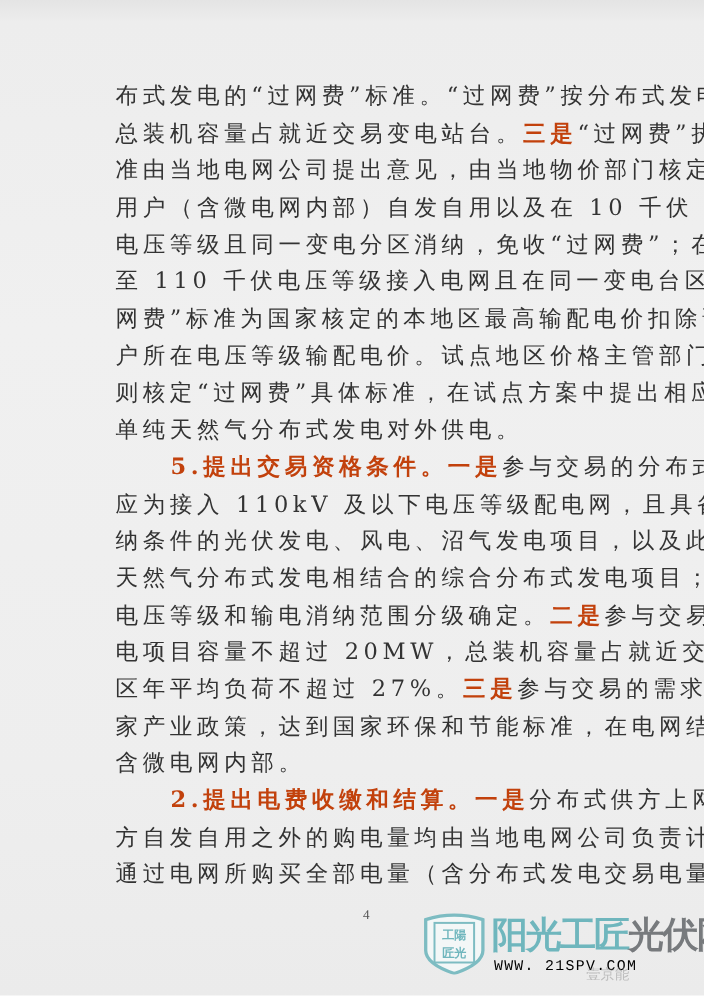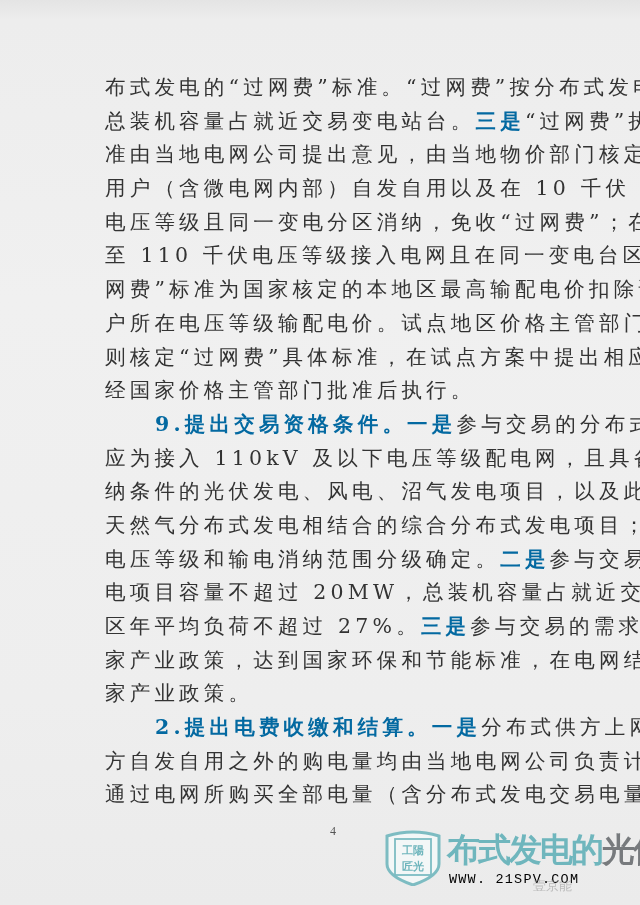--- a/index.html
+++ b/index.html
@@ -37,21 +37,21 @@
       color: #333;
     }
     .line.last {
       text-align-last: left;
     }
     .line.indent {
       padding-left: 50px;
     }
     .bold {
       font-weight: bold;
-      color: #0369a1;
+      color: #c2410c;
     }
     .page-number {
       position: absolute;
       left: 330px;
       top: 824px;
       font-size: 12px;
       color: #555;
       font-family: "Liberation Serif", serif;
     }
     
@@ -107,43 +107,43 @@
   <div class="body-text">
     <div class="line">布式发电的“过网费”标准。“过网费”按分布式发电接入</div>
     <div class="line"><span>总装机容量占就近交易变电站台。</span><span class="bold">三是</span><span>“过网费”执行标</span></div>
     <div class="line">准由当地电网公司提出意见，由当地物价部门核定。对电力</div>
     <div class="line">用户（含微电网内部）自发自用以及在 10 千伏（20 千伏）</div>
     <div class="line">电压等级且同一变电分区消纳，免收“过网费”；在 35 千伏</div>
     <div class="line">至 110 千伏电压等级接入电网且在同一变电台区内消纳，“过</div>
     <div class="line">网费”标准为国家核定的本地区最高输配电价扣除该电力用</div>
     <div class="line">户所在电压等级输配电价。试点地区价格主管部门按上述原</div>
     <div class="line">则核定“过网费”具体标准，在试点方案中提出相应建议，</div>
-    <div class="line last">经国家价格主管部门批准后执行。</div>
+    <div class="line last">单纯天然气分布式发电对外供电。</div>
 
-    <div class="line indent"><span class="bold">9.提出交易资格条件。</span><span class="bold">一是</span><span>参与交易的分布式发电项目</span></div>
+    <div class="line indent"><span class="bold">5.提出交易资格条件。</span><span class="bold">一是</span><span>参与交易的分布式发电项目</span></div>
     <div class="line">应为接入 110kV 及以下电压等级配电网，且具备电力就近消</div>
     <div class="line">纳条件的光伏发电、风电、沼气发电项目，以及此类项目与</div>
     <div class="line">天然气分布式发电相结合的综合分布式发电项目；暂不接受</div>
     <div class="line"><span>电压等级和输电消纳范围分级确定。</span><span class="bold">二是</span><span>参与交易的分布式发</span></div>
     <div class="line">电项目容量不超过 20MW，总装机容量占就近交易变电站台</div>
     <div class="line"><span>区年平均负荷不超过 27%。</span><span class="bold">三是</span><span>参与交易的需求方须符合国</span></div>
     <div class="line">家产业政策，达到国家环保和节能标准，在电网结算方面未</div>
-    <div class="line last">家产业政策。</div>
+    <div class="line last">含微电网内部。</div>
 
     <div class="line indent"><span class="bold">2.提出电费收缴和结算。</span><span class="bold">一是</span><span>分布式供方上网电量、需</span></div>
     <div class="line">方自发自用之外的购电量均由当地电网公司负责计量，需方</div>
     <div class="line">通过电网所购买全部电量（含分布式发电交易电量）均由当</div>
   </div>
 
   <div class="page-number">4</div>
 
   <div class="watermark">
     <svg class="shield" viewBox="0 0 60 56" width="60" height="56">
       <path d="M4 6 Q30 -2 56 6 L56 34 Q56 46 30 55 Q4 46 4 34 Z" fill="#f3f7f7" stroke="#7dbcc2" stroke-width="3"></path>
       <rect x="12" y="9" width="36" height="36" fill="none" stroke="#7dbcc2" stroke-width="1.8"></rect>
       <text x="30" y="24" text-anchor="middle" font-size="11" fill="#6fb6bd" font-family="DejaVu Sans, sans-serif" font-weight="bold">工陽</text>
       <text x="30" y="40" text-anchor="middle" font-size="11" fill="#6fb6bd" font-family="DejaVu Sans, sans-serif" font-weight="bold">匠光</text>
     </svg>
-    <div class="brand-main"><span class="brand-teal">布式发电的</span><span class="brand-grey">光伏网</span></div>
+    <div class="brand-main"><span class="brand-teal">阳光工匠</span><span class="brand-grey">光伏网</span></div>
     <div class="brand-url">WWW. 21SPV.COM</div>
     <div class="wechat-overlay">壹京能</div>
   </div>
 </div>
 
 </body></html>

